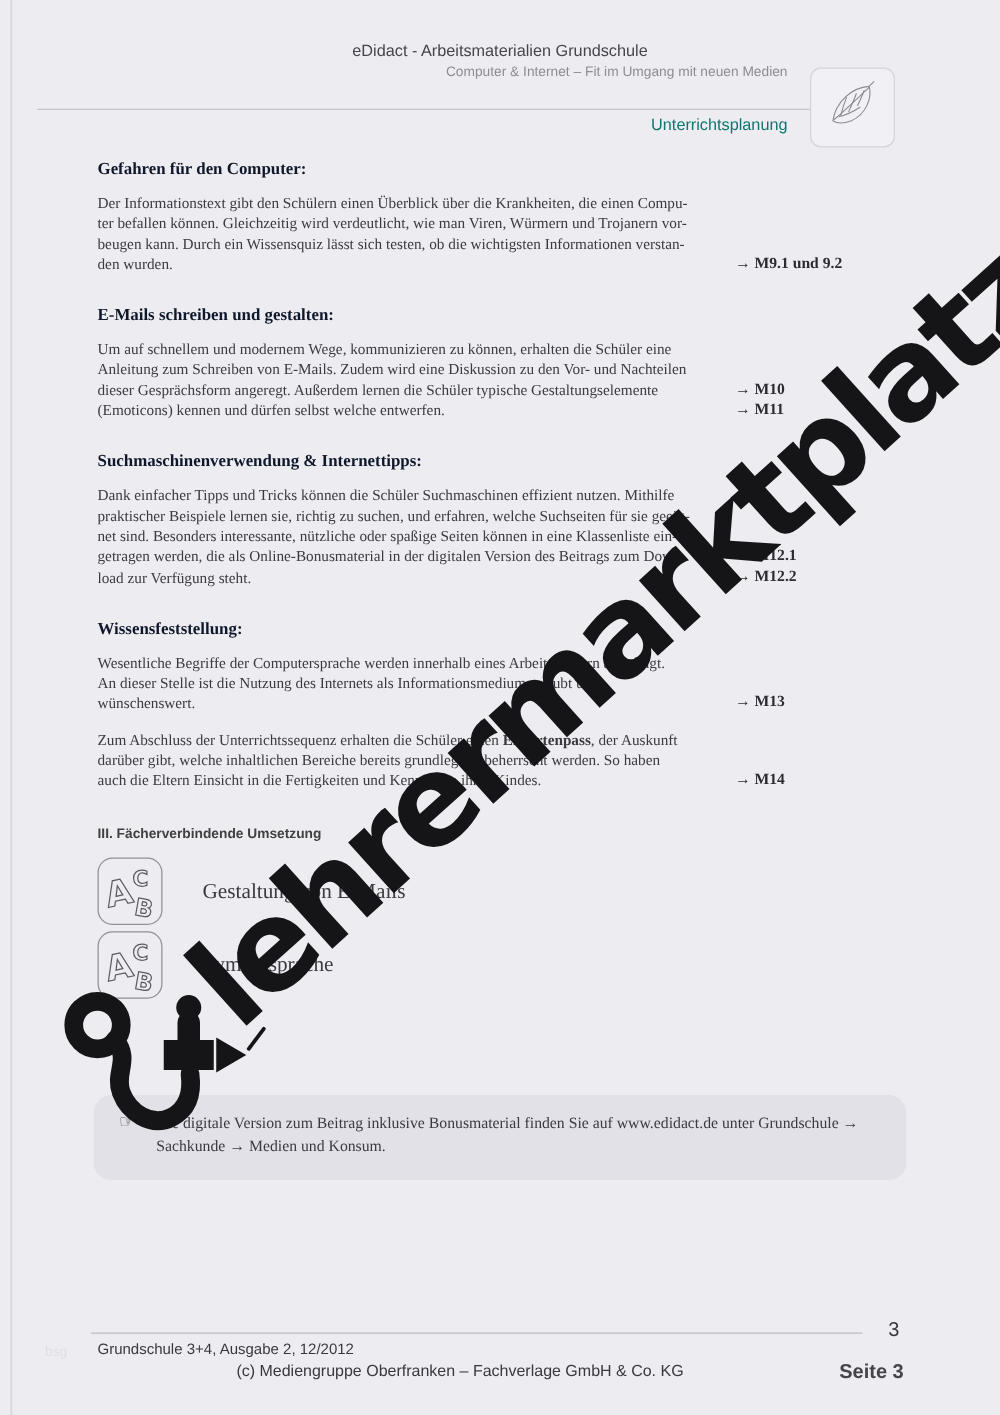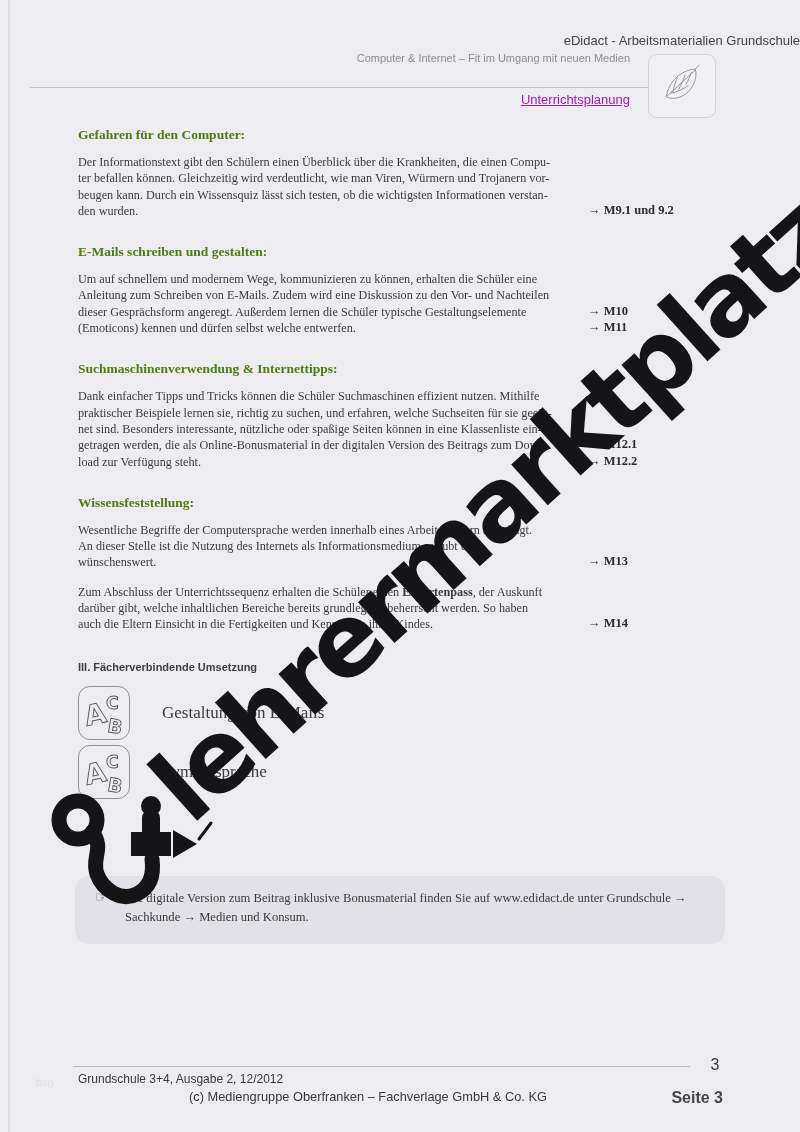--- a/index.html
+++ b/index.html
@@ -7,35 +7,35 @@
     width:800px;height:1132px;
     background:#edecf1;
     position:relative;
     overflow:hidden;
     font-family:"Liberation Serif","DejaVu Serif",serif;
     color:#33333b;
   }
   .edge-line{position:absolute;left:8px;top:0;width:2px;height:1132px;background:#dddce2;}
 
   
-  .pub-line{position:absolute;top:33px;left:0;width:800px;text-align:right;
+  .pub-line{position:absolute;top:33px;left:0;width:800px;text-align:center;
     font-family:"Liberation Sans",sans-serif;font-size:13px;color:#45454d;}
   .series-line{position:absolute;top:52px;right:170px;
     font-family:Liberation Sans, sans-serif;font-size:11px;color:#8e8d95;}
   .header-rule{position:absolute;top:87px;left:30px;width:618px;height:1px;background:#c6c5cb;}
   .subtitle-line{position:absolute;top:92px;right:170px;
-    font-family:"Liberation Sans",sans-serif;font-size:13px;color:#a21caf;text-decoration:underline;}
+    font-family:"Liberation Sans",sans-serif;font-size:13px;color:#0f766e;}
   .leaf-box{position:absolute;top:54px;left:648px;width:66px;height:62px;
     background:#f1f0f5;border:1px solid #d5d4da;border-radius:9px;
     display:flex;align-items:center;justify-content:center;}
 
   
   .content{position:absolute;top:128px;left:78px;width:648px;}
   .section{margin-bottom:26px;}
-  .section h3{margin:0 0 11px 0;font-size:13.5px;line-height:14px;font-weight:bold;color:#4d7c0f;}
+  .section h3{margin:0 0 11px 0;font-size:13.5px;line-height:14px;font-weight:bold;color:#0f172a;}
   .prow{position:relative;margin-top:12px;}
   .prow p{margin:0 0 13px 0;font-size:12.2px;line-height:16.3px;white-space:pre;color:#3a3a42;}
   .section .prow:last-child p{margin-bottom:0;}
   .prow .mnote{position:absolute;left:510px;bottom:1px;white-space:pre-line;
     font-size:12.5px;line-height:16.3px;font-weight:bold;color:#2b2b33;}
   .bold-inline{font-weight:bold;text-align:center;}
 
   .cc-heading{margin:28px 0 13px 0;font-family:"Liberation Sans",sans-serif;
     font-size:11px;font-weight:bold;color:#404040;}
   .cc-item{display:flex;align-items:center;margin-bottom:5px;}

